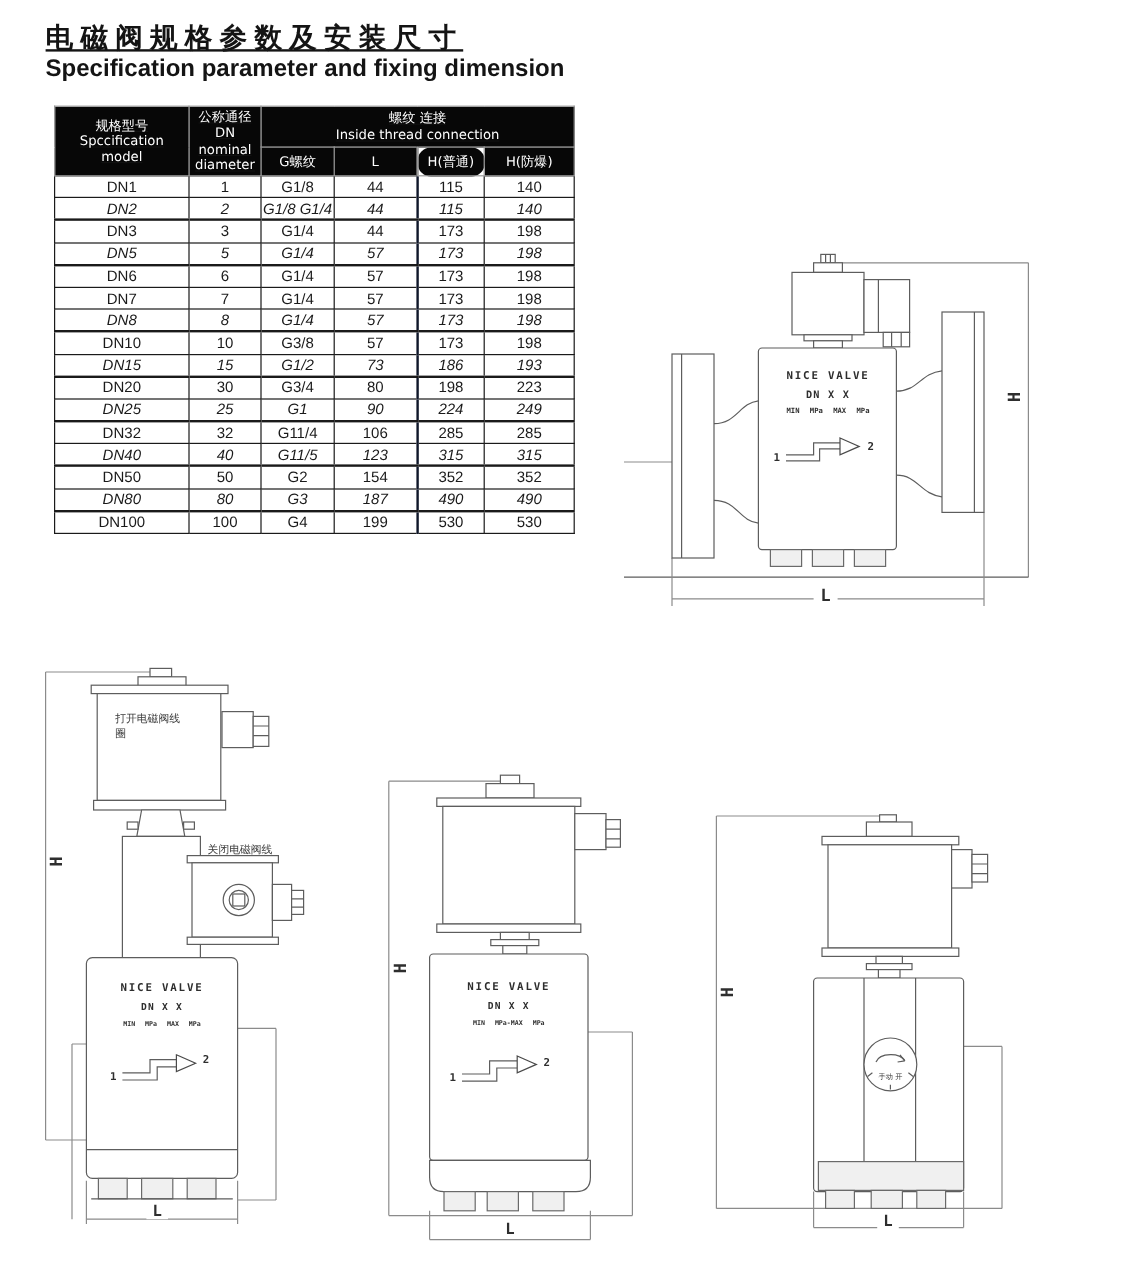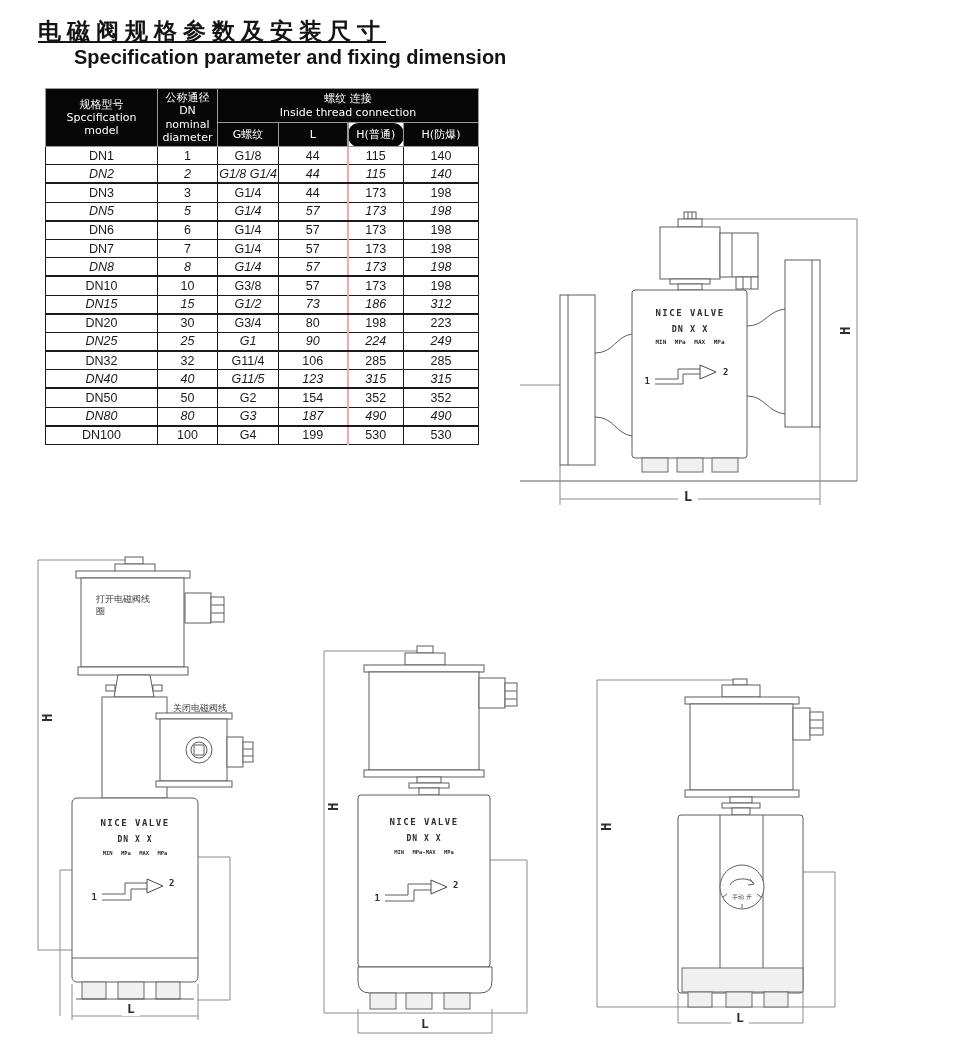--- a/index.html
+++ b/index.html
@@ -10,39 +10,39 @@
   }
   
   .title-cn {
     position:absolute; left:38px; top:16px;
     font-size:23px; font-weight:bold; letter-spacing:6px; color:#141414;
     font-family:"DejaVu Sans","Liberation Sans",sans-serif;
     text-decoration:underline;
   }
   .title-en {
     position:absolute; left:38px; top:46px;
-    font-size:20px; font-weight:bold; color:#141414;margin-left:36px;
+    font-size:20px; font-weight:bold; color:#141414;
   }
   
   table.spec {
     position:absolute; left:45px; top:88px; width:433px;
     border-collapse:collapse; table-layout:fixed;
   }
   table.spec th, table.spec td { padding:0; text-align:center; vertical-align:middle; }
   table.spec thead th {
     background:#070707; color:#fff; font-weight:normal;
     font-size:11px; line-height:1.2; border:1px solid #9a9a9a;
     font-family:"DejaVu Sans","Liberation Sans",sans-serif;
   }
   table.spec thead .grp-top { height:34px;text-decoration:underline; }
   table.spec thead .sub th { height:23px; }
   table.spec tbody td {
     border:1px solid #1a1a1a; font-size:12.5px; height:17.2px; color:#1a1a1a;
   }
-  table.spec tbody td:nth-child(5) { border-left:2px solid #fca5a5; }
+  table.spec tbody td:nth-child(5) { border-left:2px solid #0f172a; }
   table.spec thead .sub th:nth-child(3) { border-left:2px solid #9a9a9a;border-radius:11px; }
   table.spec tbody tr.group-end td { border-bottom:2px solid #1a1a1a;font-style:italic; }
   
   svg.draw { position:absolute; overflow:visible; }
   .ln  { fill:none; stroke:#5d5d5d; stroke-width:1; }
   .lnf { fill:#ffffff; stroke:#5d5d5d; stroke-width:1; }
   .lt  { fill:#f0f0f0; stroke:#6a6a6a; stroke-width:1; }
   .dim { fill:none; stroke:#8b8b8b; stroke-width:1; }
   .t   { font-family:"DejaVu Sans Mono","Liberation Mono",monospace; font-weight:bold; fill:#2e2e2e; }
   .tc  { font-family:"DejaVu Sans","Liberation Sans",sans-serif; fill:#3a3a3a; }
@@ -152,21 +152,21 @@
         <td>57</td>
         <td>173</td>
         <td>198</td>
       </tr>
       <tr class="group-end">
         <td>DN15</td>
         <td>15</td>
         <td>G1/2</td>
         <td>73</td>
         <td>186</td>
-        <td>312</td>
+        <td>193</td>
       </tr>
       <tr>
         <td>DN20</td>
         <td>30</td>
         <td>G3/4</td>
         <td>80</td>
         <td>198</td>
         <td>223</td>
       </tr>
       <tr class="group-end">

